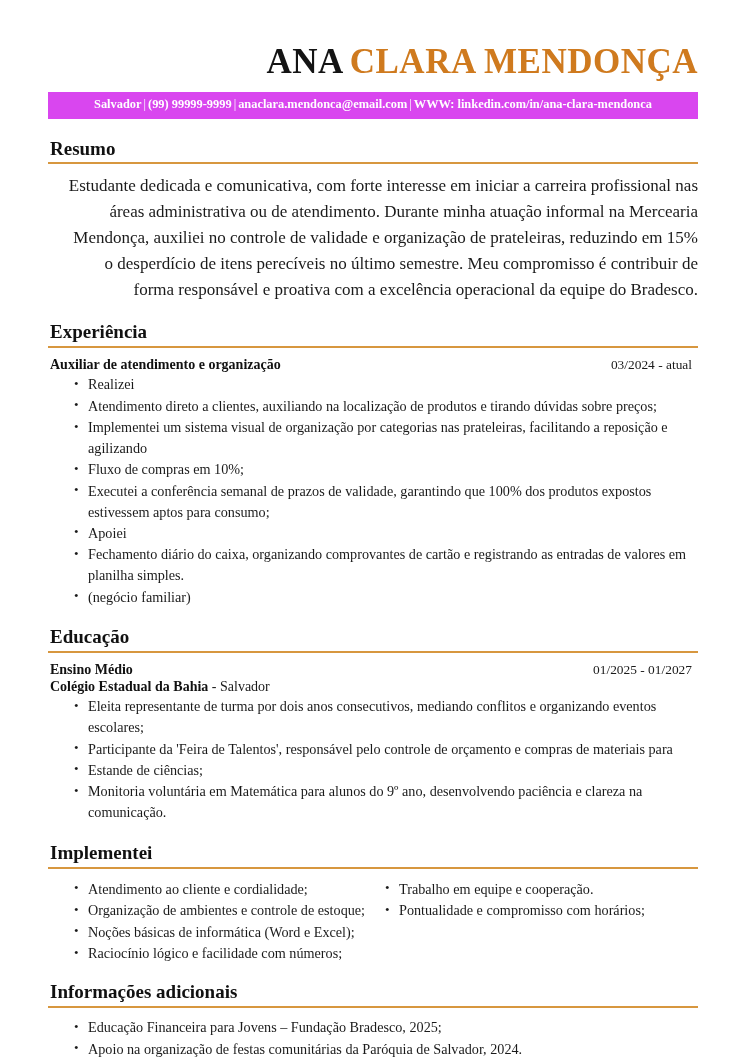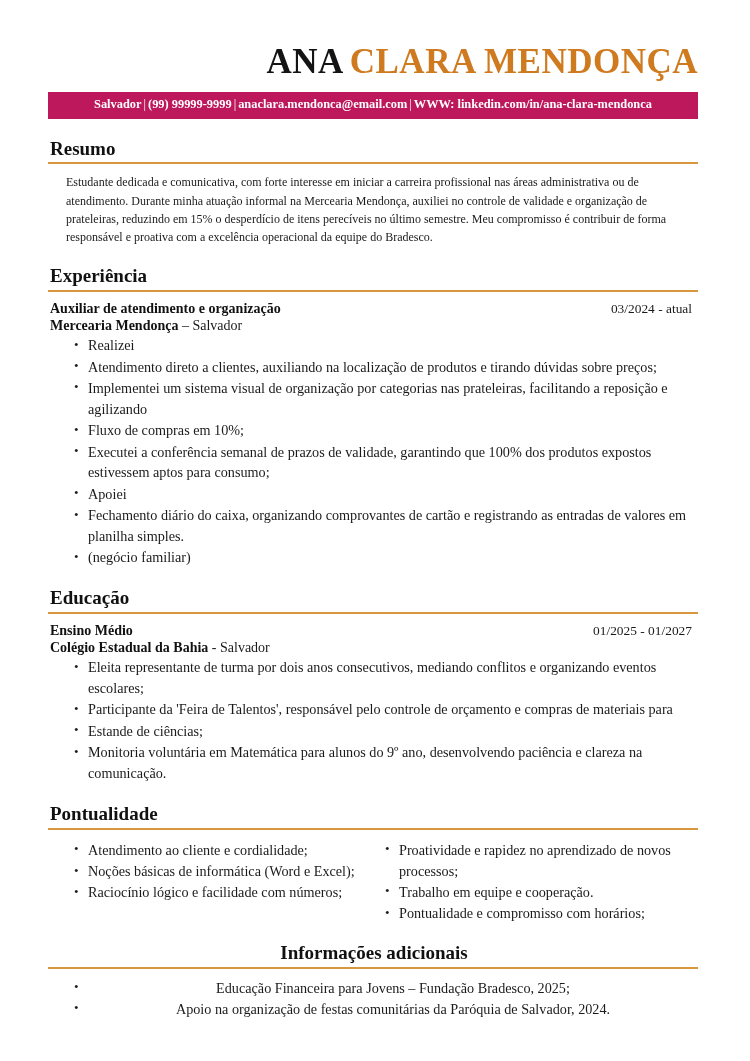--- a/index.html
+++ b/index.html
@@ -46,59 +46,59 @@
   .name-last {
     font-size: 35px;
     font-weight: bold;
     letter-spacing: 0.5px;
     color: #cf7a1e;
     margin-left: 6px;
   }
 
   .contact-bar {
     margin-top: 13px;
-    background: #be185d;
+    background: #d946ef;
     color: #ffffff;
     text-align: center;
     font-size: 12.4px;
     font-weight: bold;
     padding: 5px 6px 6px 6px;
     line-height: 1.25;
     white-space: nowrap;
     overflow: hidden;
   }
   .contact-bar .sep {
     padding: 0 2px;
     font-weight: normal;
   }
 
   
   .section {
     margin-top: 19px;
   }
-  .section.tight { margin-top: 17px; text-align: center; }
+  .section.tight { margin-top: 17px; }
   .section-title {
     font-size: 19px;
     font-weight: bold;
     color: #111111;
     line-height: 1.15;
     margin: 0 0 3px 2px;
   }
   .section-rule {
     height: 2px;
     background: #d7973f;
     width: 100%;
     margin-bottom: 9px;
   }
 
   
   .summary {
-    font-size: 12px;
+    font-size: 17px;
     line-height: 1.52;
-    text-align: left;
+    text-align: right;
     margin: 0 0 0 18px;
   }
 
   
   .entry { margin: 0 0 2px 0; }
   .entry-row {
     display: flex;
     justify-content: space-between;
     align-items: baseline;
     margin: 0 6px 1px 2px;
@@ -178,23 +178,20 @@
     </div>
 
     <div class="section">
       <div class="section-title">Experiência</div>
       <div class="section-rule"></div>
 
       <div class="entry">
         <div class="entry-row">
           <span class="entry-title">Auxiliar de atendimento e organização</span>
           <span class="entry-date">03/2024 - atual</span>
-        </div>
-        <div class="entry-sub">
-          <span class="entry-org">Mercearia Mendonça</span><span class="entry-loc"> – Salvador</span>
         </div>
         <ul class="bullets">
           <li>Realizei</li>
           <li>Atendimento direto a clientes, auxiliando na localização de produtos e tirando dúvidas sobre preços;</li>
           <li>Implementei um sistema visual de organização por categorias nas prateleiras, facilitando a reposição e agilizando</li>
           <li>Fluxo de compras em 10%;</li>
           <li>Executei a conferência semanal de prazos de validade, garantindo que 100% dos produtos expostos estivessem aptos para consumo;</li>
           <li>Apoiei</li>
           <li>Fechamento diário do caixa, organizando comprovantes de cartão e registrando as entradas de valores em planilha simples.</li>
           <li>(negócio familiar)</li>
@@ -217,34 +214,34 @@
         <ul class="bullets">
           <li>Eleita representante de turma por dois anos consecutivos, mediando conflitos e organizando eventos escolares;</li>
           <li>Participante da 'Feira de Talentos', responsável pelo controle de orçamento e compras de materiais para</li>
           <li>Estande de ciências;</li>
           <li>Monitoria voluntária em Matemática para alunos do 9º ano, desenvolvendo paciência e clareza na comunicação.</li>
         </ul>
       </div>
     </div>
 
     <div class="section">
-      <div class="section-title">Pontualidade</div>
+      <div class="section-title">Implementei</div>
       <div class="section-rule"></div>
 
       <div class="skills-wrap">
         <div class="skills-col left">
           <ul class="bullets">
             <li>Atendimento ao cliente e cordialidade;</li>
+            <li>Organização de ambientes e controle de estoque;</li>
             <li>Noções básicas de informática (Word e Excel);</li>
             <li>Raciocínio lógico e facilidade com números;</li>
           </ul>
         </div>
         <div class="skills-col right">
           <ul class="bullets">
-            <li>Proatividade e rapidez no aprendizado de novos processos;</li>
             <li>Trabalho em equipe e cooperação.</li>
             <li>Pontualidade e compromisso com horários;</li>
           </ul>
         </div>
       </div>
     </div>
 
     <div class="section tight">
       <div class="section-title">Informações adicionais</div>
       <div class="section-rule"></div>

